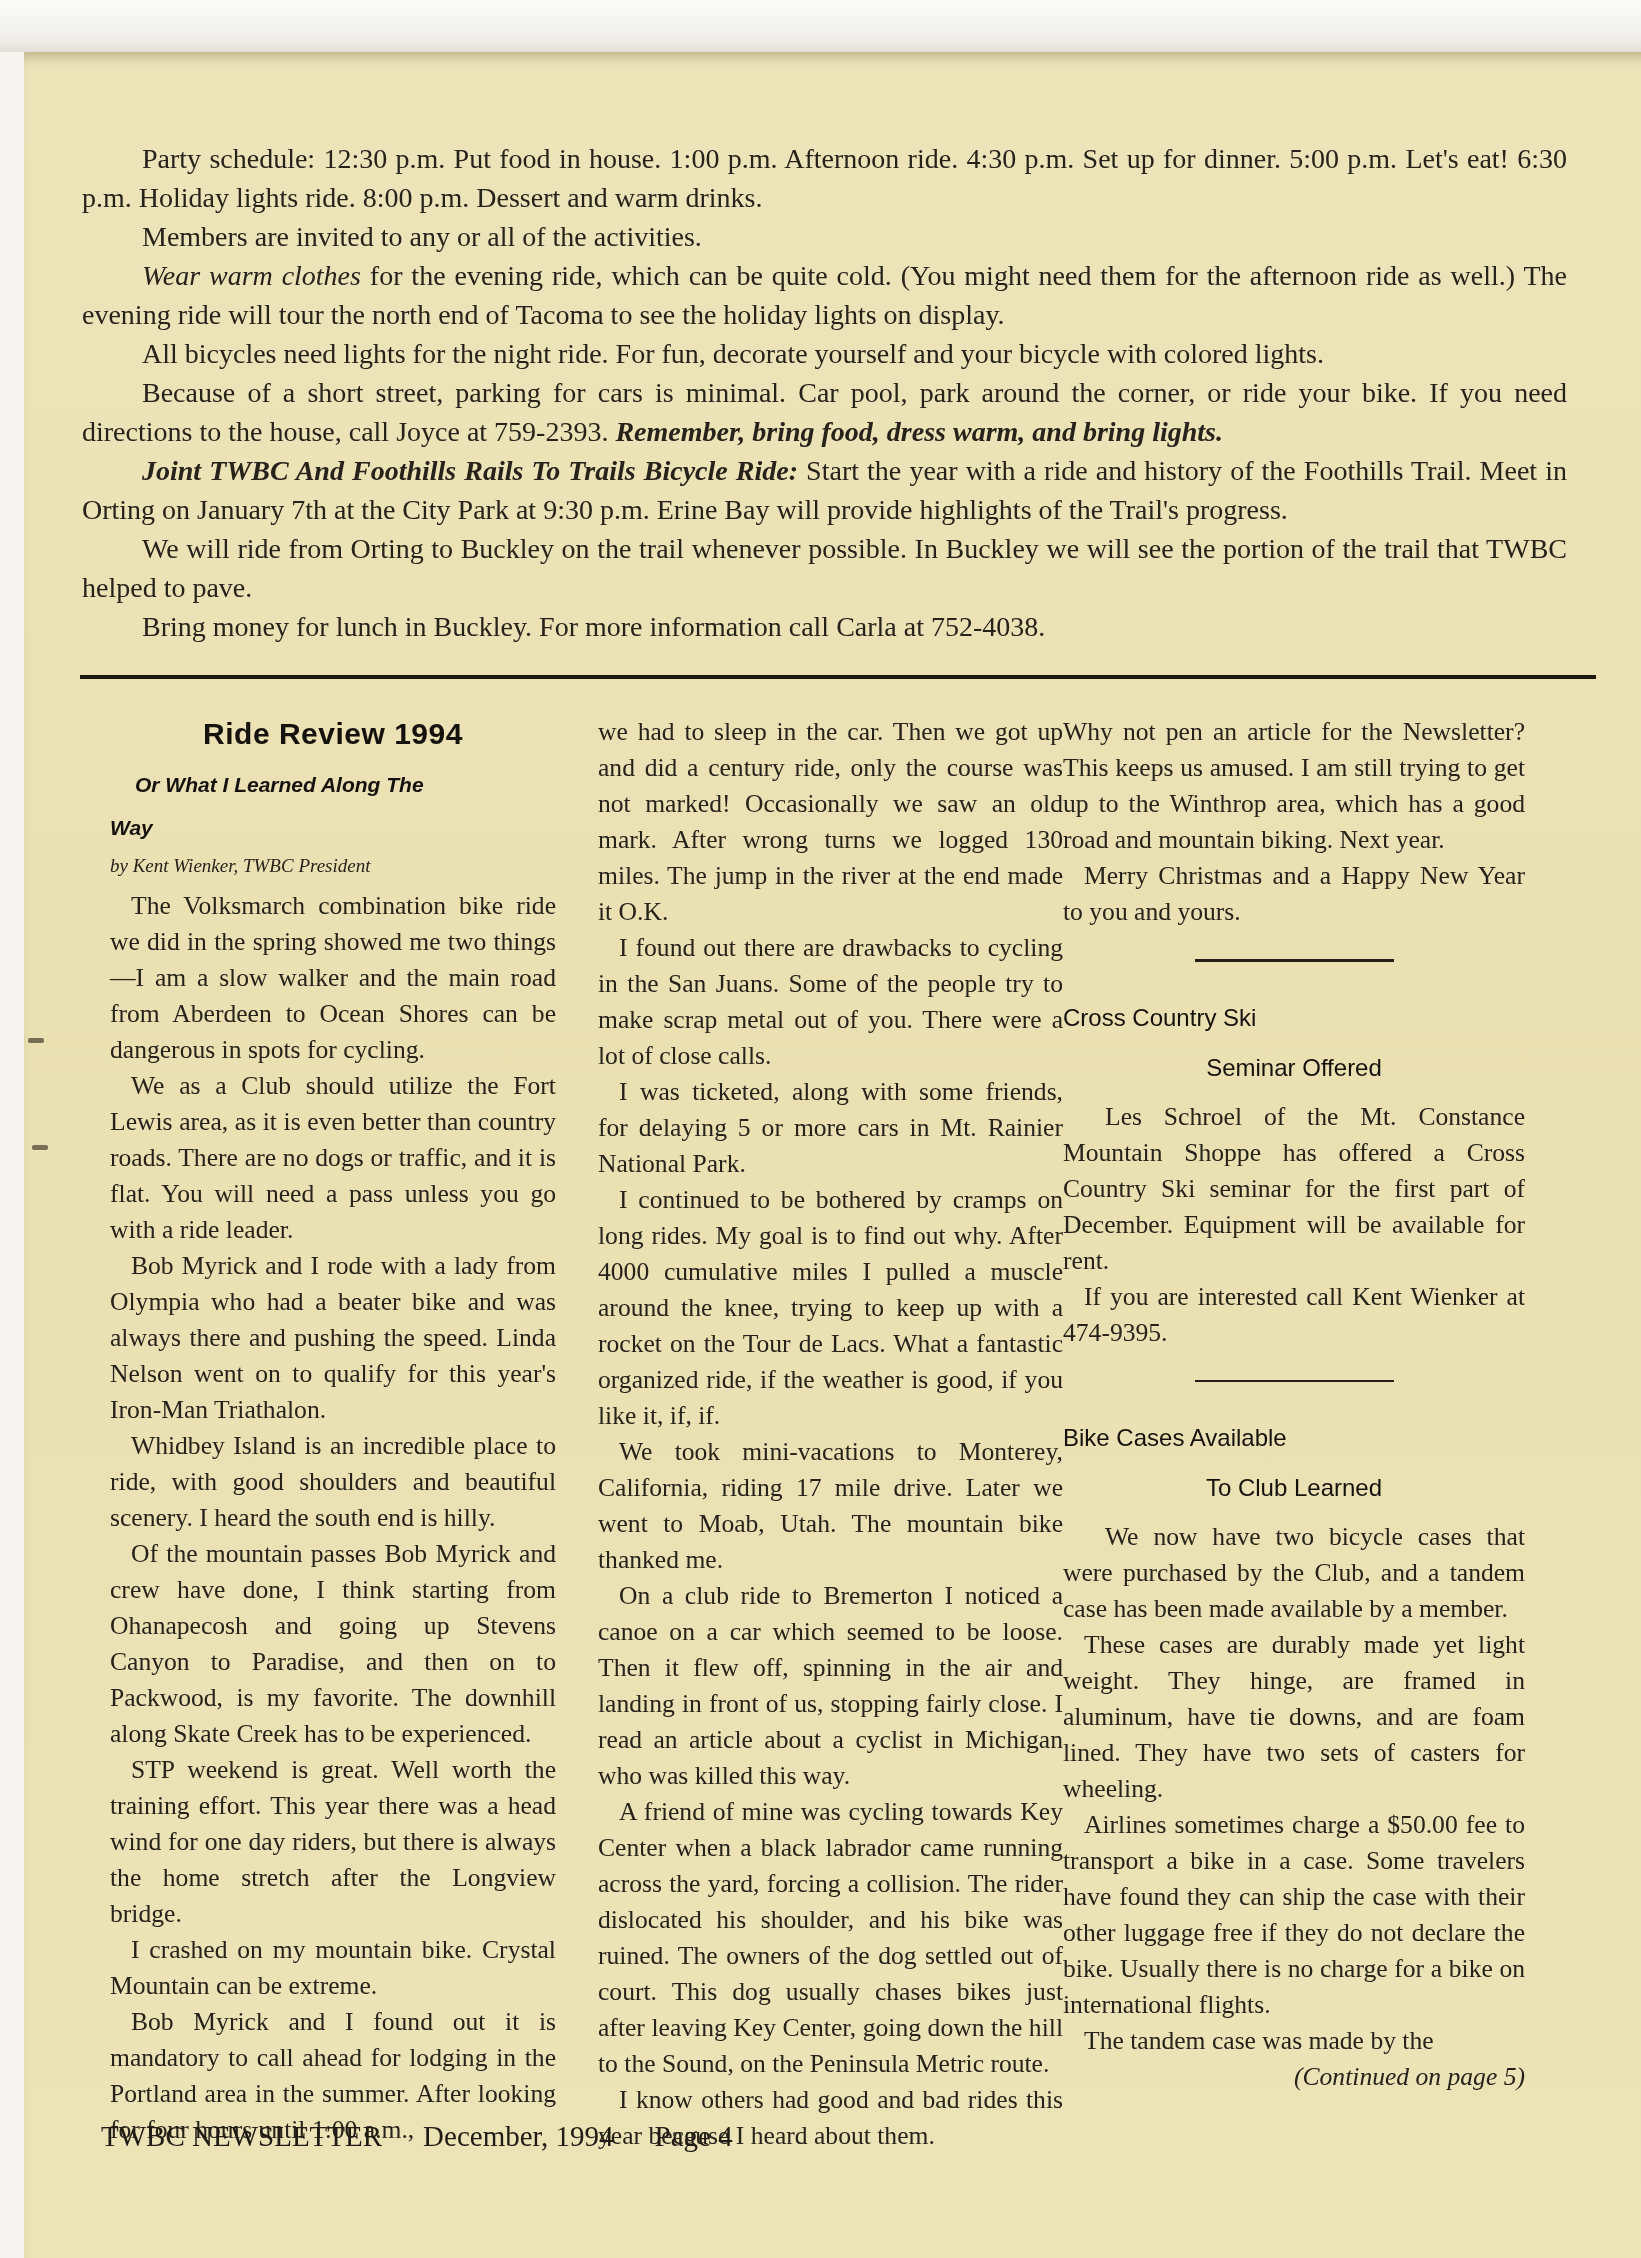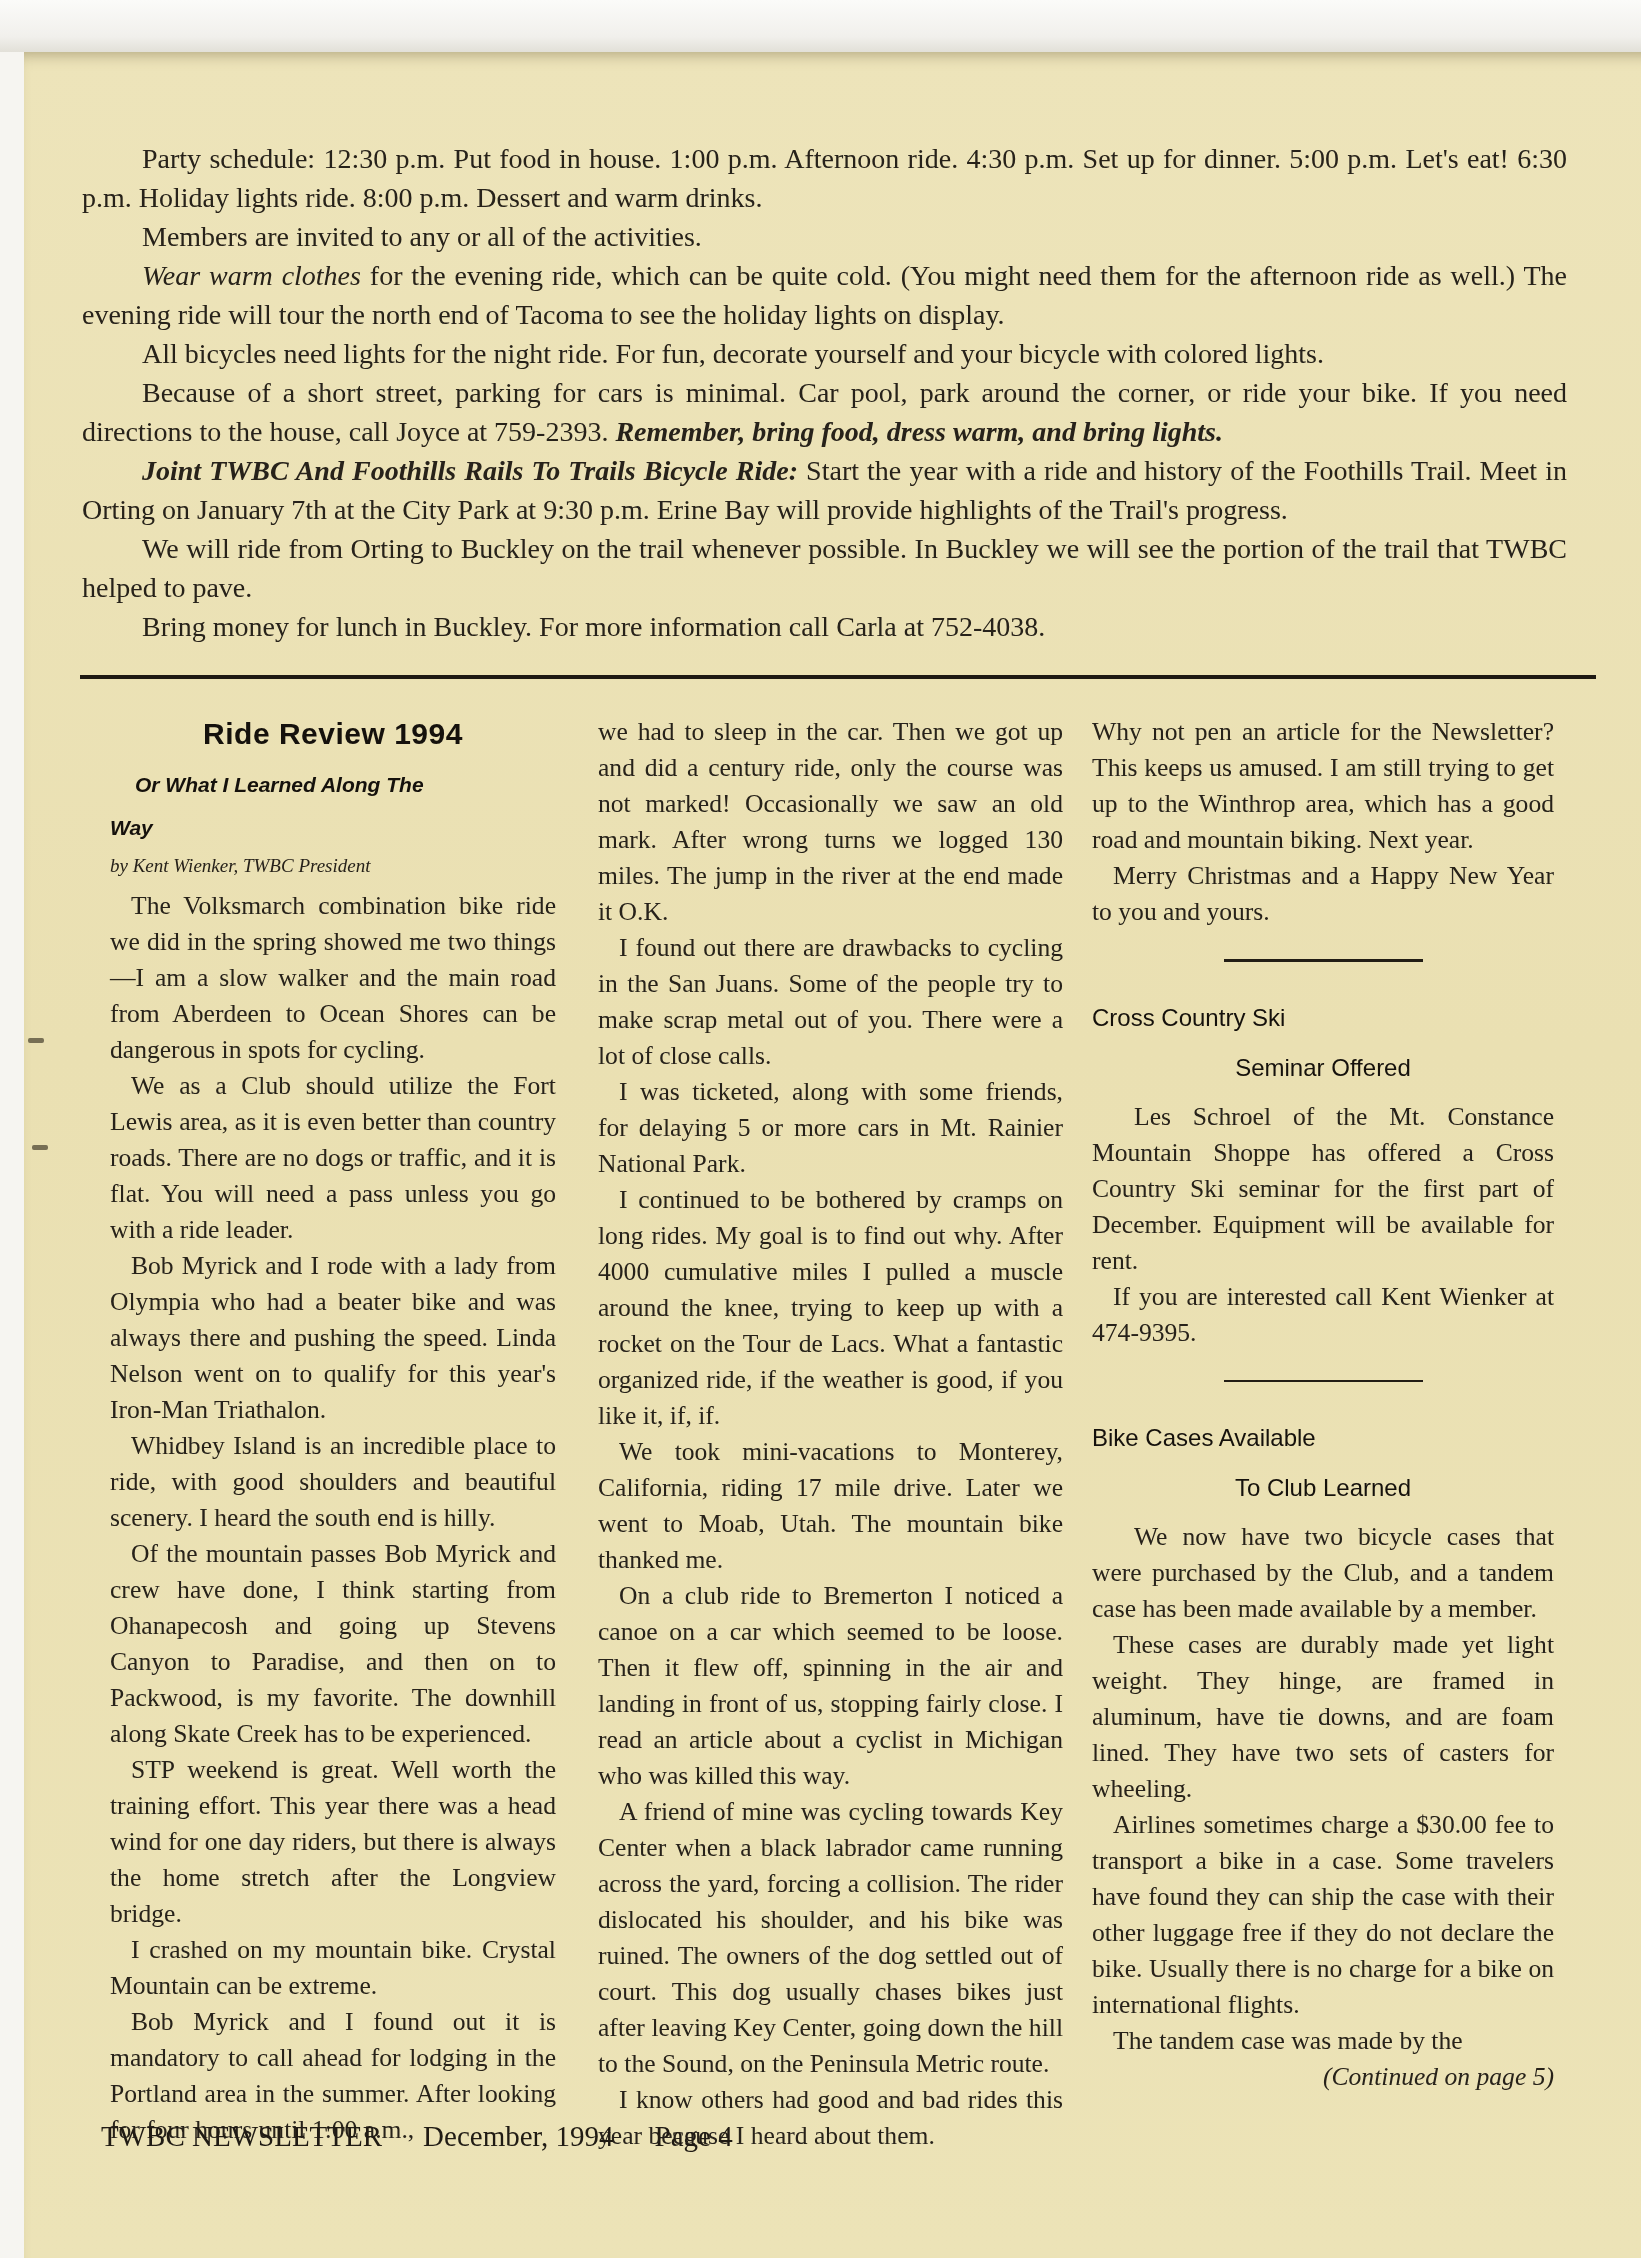--- a/index.html
+++ b/index.html
@@ -46,21 +46,21 @@
     margin-top: 35px;
     padding-left: 86px;
     align-items: flex-start;
   }
   .col {
     font-size: 25.6px;
     line-height: 36px;
     text-align: justify;
   }
   .col-1 { width: 446px; margin-right: 42px; }
-  .col-2 { width: 465px; margin-right: 29px; }
+  .col-2 { width: 465px; }
   .col-3 { width: 462px; }
   .cp { margin: 0; text-indent: 21px; }
   .cp.ni { text-indent: 0; }
   .cp.li { text-indent: 42px; }
   .article-title {
     font-family: "Liberation Sans", sans-serif;
     font-weight: bold;
     font-size: 30px;
     letter-spacing: 0.5px;
     color: #15110c;
@@ -170,21 +170,21 @@
 
       <h2 class="section-title"><span>Cross Country Ski</span><span class="title-line2">Seminar Offered</span></h2>
       <p class="cp li">Les Schroel of the Mt. Constance Mountain Shoppe has offered a Cross Country Ski seminar for the first part of December. Equipment will be available for rent.</p>
       <p class="cp">If you are interested call Kent Wienker at 474-9395.</p>
 
       <div class="short-rule"></div>
 
       <h2 class="section-title"><span>Bike Cases Available</span><span class="title-line2">To Club Learned</span></h2>
       <p class="cp li">We now have two bicycle cases that were purchased by the Club, and a tandem case has been made available by a member.</p>
       <p class="cp">These cases are durably made yet light weight. They hinge, are framed in aluminum, have tie downs, and are foam lined. They have two sets of casters for wheeling.</p>
-      <p class="cp">Airlines sometimes charge a $30.00 fee to transport a bike in a case. Some travelers have found they can ship the case with their other luggage free if they do not declare the bike. Usually there is no charge for a bike on international flights.</p>
+      <p class="cp">Airlines sometimes charge a $50.00 fee to transport a bike in a case. Some travelers have found they can ship the case with their other luggage free if they do not declare the bike. Usually there is no charge for a bike on international flights.</p>
       <p class="cp">The tandem case was made by the</p>
       <p class="continued">(Continued on page 5)</p>
     </div>
 
   </div>
 </div>
 
 <div class="scan-dash" style="top:1038px; left:28px;"></div>
 <div class="scan-dash" style="top:1145px; left:32px;"></div>
 

